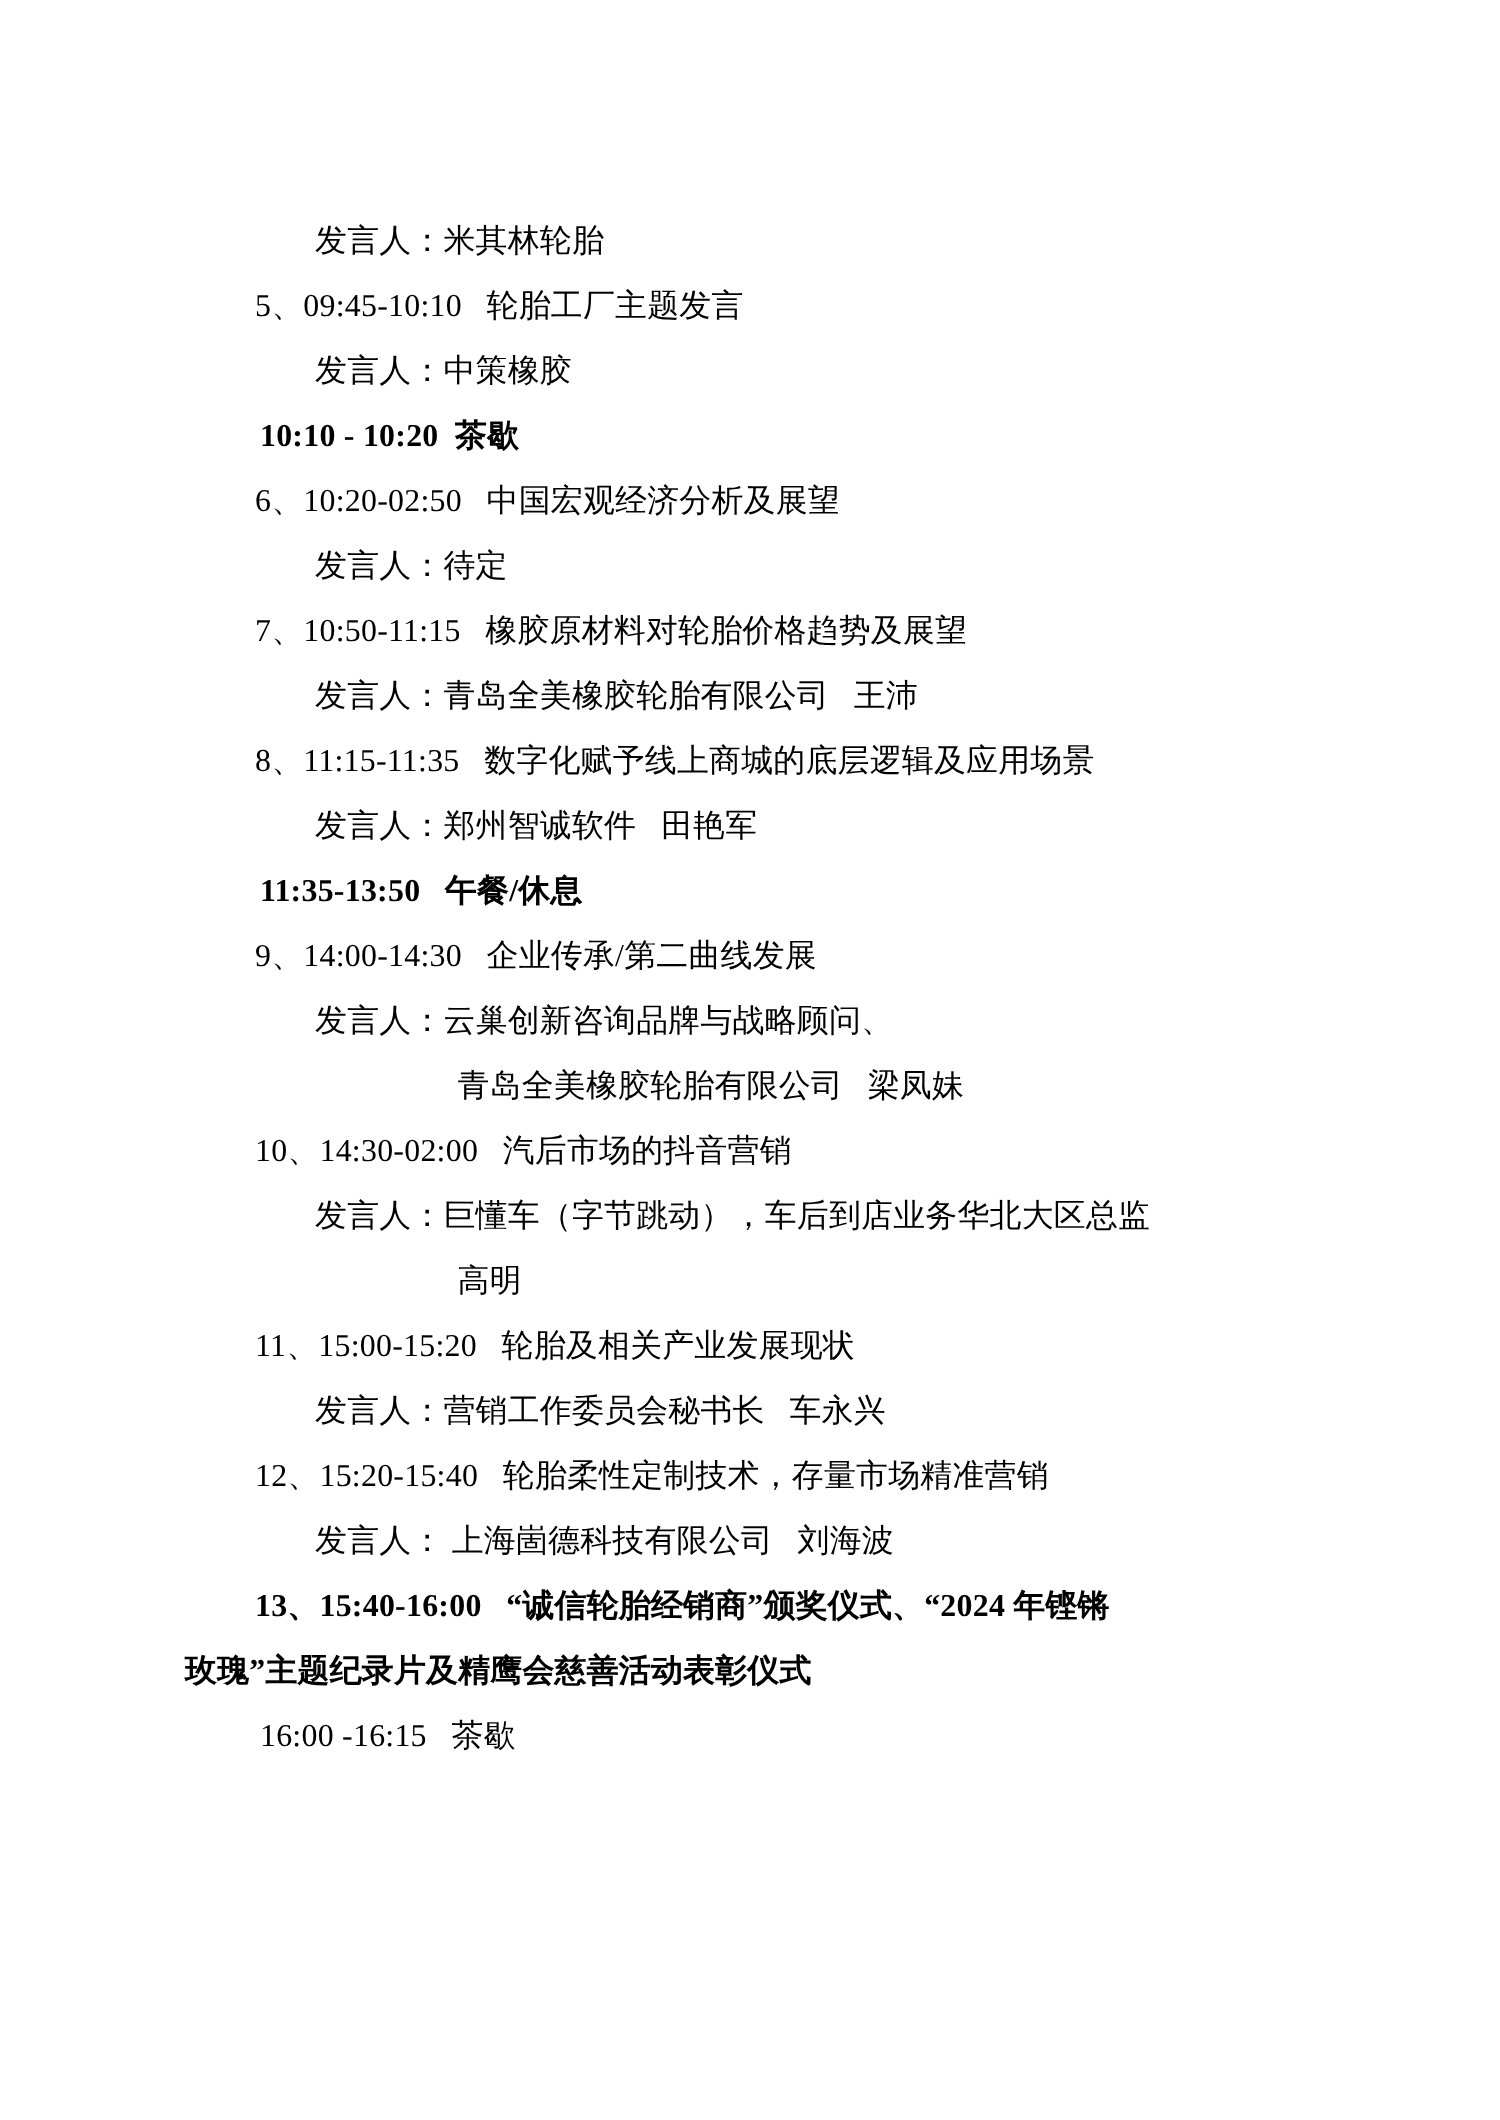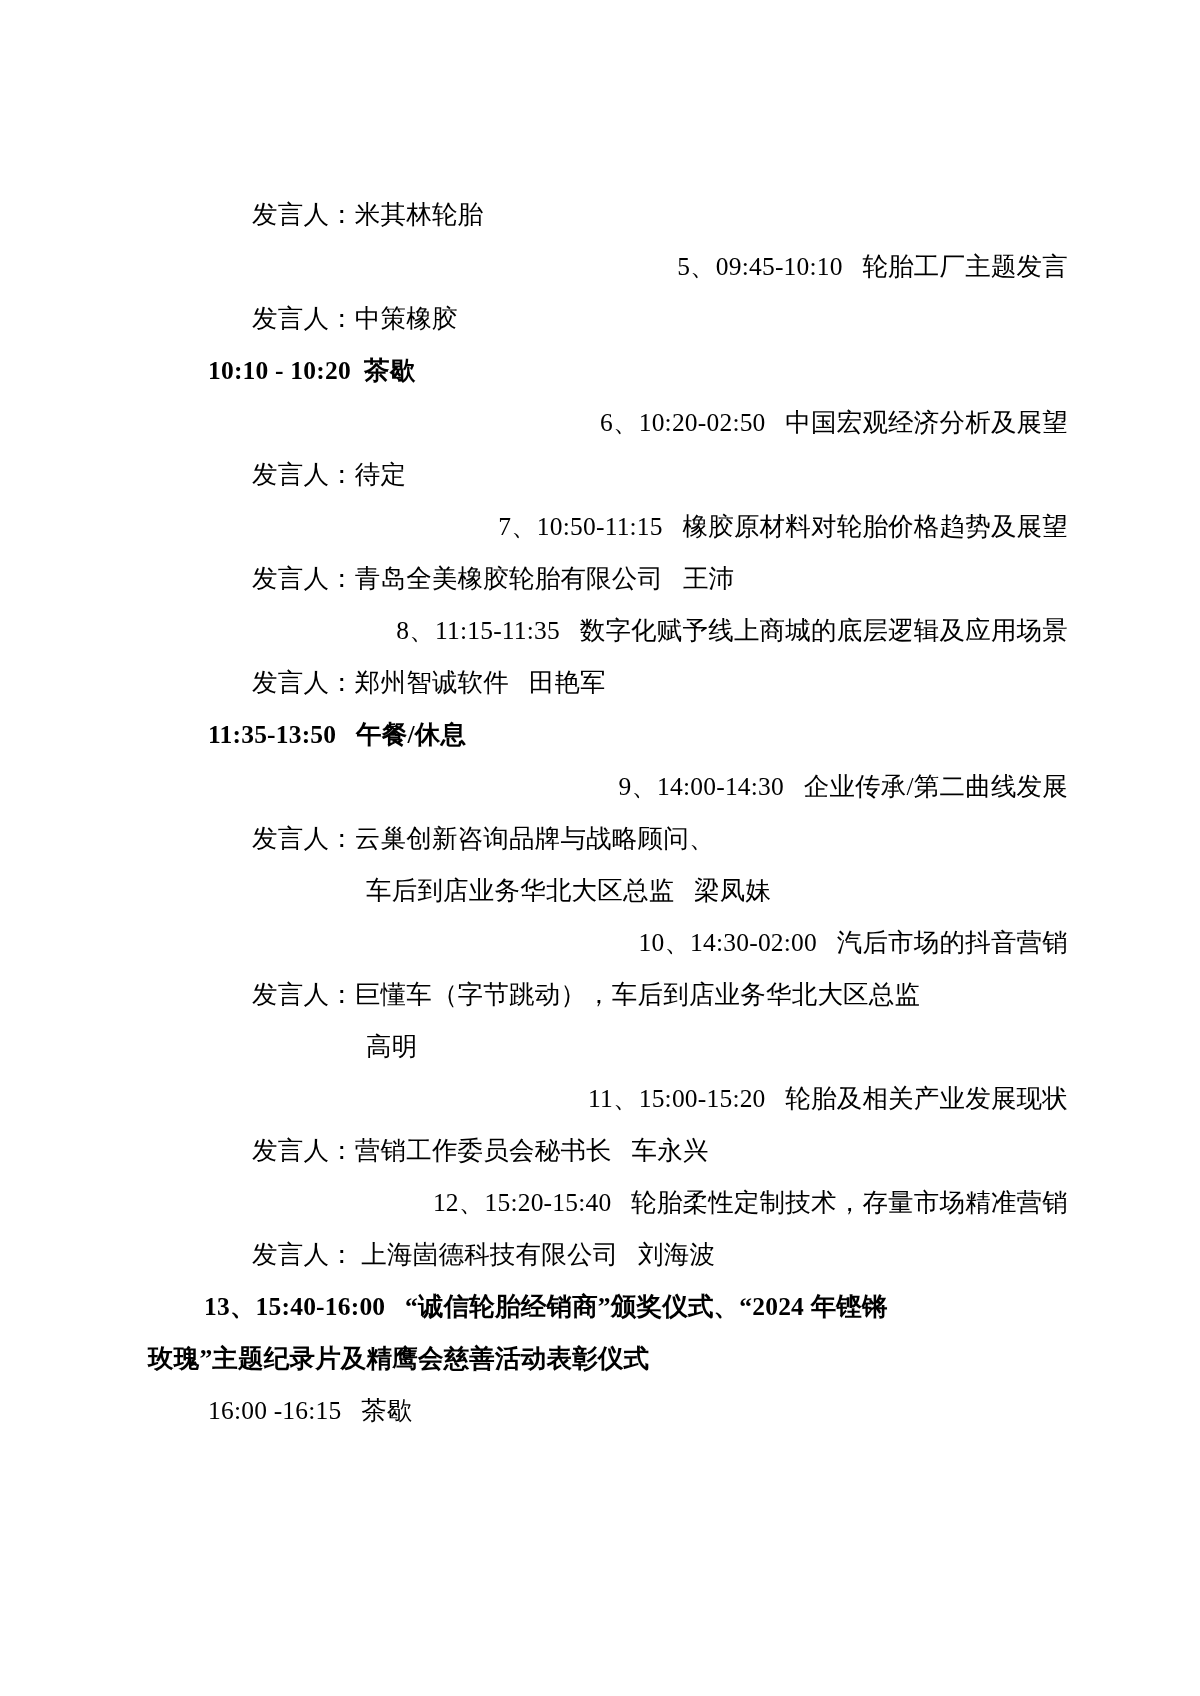--- a/index.html
+++ b/index.html
@@ -20,34 +20,34 @@
     left: 0;
     top: 0;
     width: 1200px;
     height: 1696px;
     padding: 0;
     box-sizing: border-box;
   }
   .doc-body {
     position: absolute;
     left: 148px;
-    top: 189px;
+    top: 167px;
     width: 920px;
   }
 
   
   .line {
     font-size: 25.5px;
     line-height: 52px;
     white-space: pre;
     letter-spacing: 0.2px;
   }
 
   
-  .ind-item   { padding-left: 56px; text-align: right; }   
+  .ind-item   { padding-left: 56px; }   
   .ind-speaker{ padding-left: 104px; } 
   .ind-cont   { padding-left: 218px; }  
   .ind-break  { padding-left: 60px; }   
   .ind-bold-item { padding-left: 56px; }
   .ind-hang   { padding-left: 0px; }
 
   .bold {
     font-weight: bold;
   }
 </style>
@@ -62,21 +62,21 @@
       <div class="line ind-break bold">10:10 - 10:20  茶歇</div>
       <div class="line ind-item">6、10:20-02:50   中国宏观经济分析及展望</div>
       <div class="line ind-speaker">发言人：待定</div>
       <div class="line ind-item">7、10:50-11:15   橡胶原材料对轮胎价格趋势及展望</div>
       <div class="line ind-speaker">发言人：青岛全美橡胶轮胎有限公司   王沛</div>
       <div class="line ind-item">8、11:15-11:35   数字化赋予线上商城的底层逻辑及应用场景</div>
       <div class="line ind-speaker">发言人：郑州智诚软件   田艳军</div>
       <div class="line ind-break bold">11:35-13:50   午餐/休息</div>
       <div class="line ind-item">9、14:00-14:30   企业传承/第二曲线发展</div>
       <div class="line ind-speaker">发言人：云巢创新咨询品牌与战略顾问、</div>
-      <div class="line ind-cont">车后到店业务华北大区总监   梁凤妹</div>
+      <div class="line ind-cont">青岛全美橡胶轮胎有限公司   梁凤妹</div>
       <div class="line ind-item">10、14:30-02:00   汽后市场的抖音营销</div>
       <div class="line ind-speaker">发言人：巨懂车（字节跳动），车后到店业务华北大区总监</div>
       <div class="line ind-cont">高明</div>
       <div class="line ind-item">11、15:00-15:20   轮胎及相关产业发展现状</div>
       <div class="line ind-speaker">发言人：营销工作委员会秘书长   车永兴</div>
       <div class="line ind-item">12、15:20-15:40   轮胎柔性定制技术，存量市场精准营销</div>
       <div class="line ind-speaker">发言人： 上海崮德科技有限公司   刘海波</div>
       <div class="line ind-bold-item bold">13、15:40-16:00   “诚信轮胎经销商”颁奖仪式、“2024 年铿锵</div>
       <div class="line ind-hang bold">玫瑰”主题纪录片及精鹰会慈善活动表彰仪式</div>
       <div class="line ind-break">16:00 -16:15   茶歇</div>

